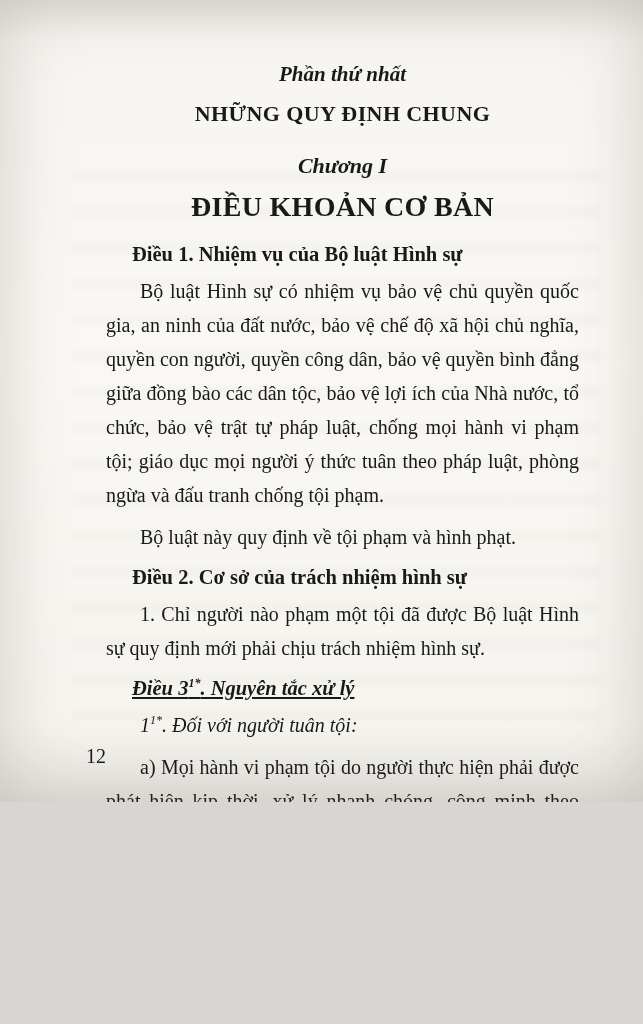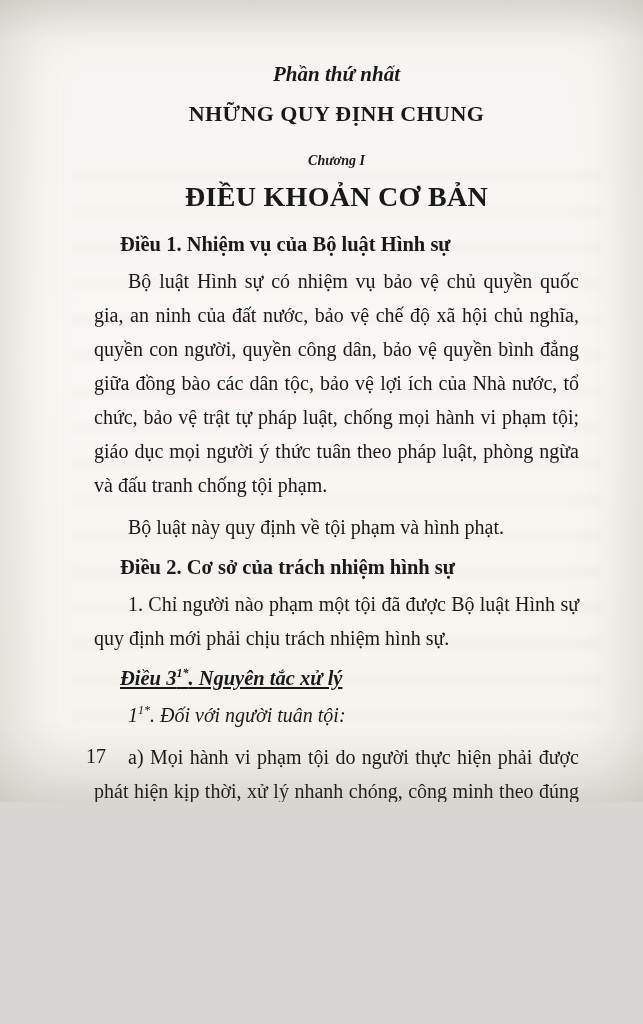--- a/index.html
+++ b/index.html
@@ -12,20 +12,21 @@
   .page {
     position: relative;
     width: 643px;
     height: 802px;
     overflow: hidden;
     color: #191919;
     background: linear-gradient(180deg,
       #e9e7e2 0%, #f7f5f1 5%,
       #faf8f4 45%, #f6f4ef 90%,
       #e8e6e1 100%);
+    padding-left: 12px;
   }
   
   .vignette {
     position: absolute; inset: 0;
     pointer-events: none;
     box-shadow: inset 0 0 70px rgba(110,105,95,0.28);
   }
   
   .ghost {
     position: absolute;
@@ -45,21 +46,21 @@
   .part-title {
     font-size: 21px; font-weight: bold; font-style: italic;
     margin: 0 0 14px;
   }
   .part-heading {
     font-size: 22px; font-weight: bold; letter-spacing: 0.4px;
     margin: 0 0 26px;
     font-family: Liberation Serif, serif;
   }
   .chapter-title {
-    font-size: 14px; font-weight: bold; font-style: italic;
+    font-size: 22px; font-weight: bold; font-style: italic;
     margin: 14px 0 12px;
   }
   .chapter-heading {
     font-size: 28px; font-weight: bold; letter-spacing: 0.3px;
     margin: 6px 0 20px;
   }
   .article-heading {
     font-size: 20.5px; font-weight: bold;
     margin: 12px 0 7px;
     text-indent: 34px;
@@ -113,16 +114,16 @@
 
 
     <div class="article-heading italic"><span>Điều 3</span><sup class="fn">1*</sup><span>. Nguyên tắc xử lý</span></div>
 
     <p class="body clause-intro"><span>1</span><sup class="fn">1*</sup><span>. Đối với người tuân tội:</span></p>
 
     <p class="body">a) Mọi hành vi phạm tội do người thực hiện phải được phát hiện kịp thời, xử lý nhanh chóng, công minh theo đúng pháp luật;</p>
 
   </div>
 
-  <div class="page-number">17</div>
+  <div class="page-number">12</div>
 
   <div class="vignette"></div>
 </div>
 
 </body></html>

